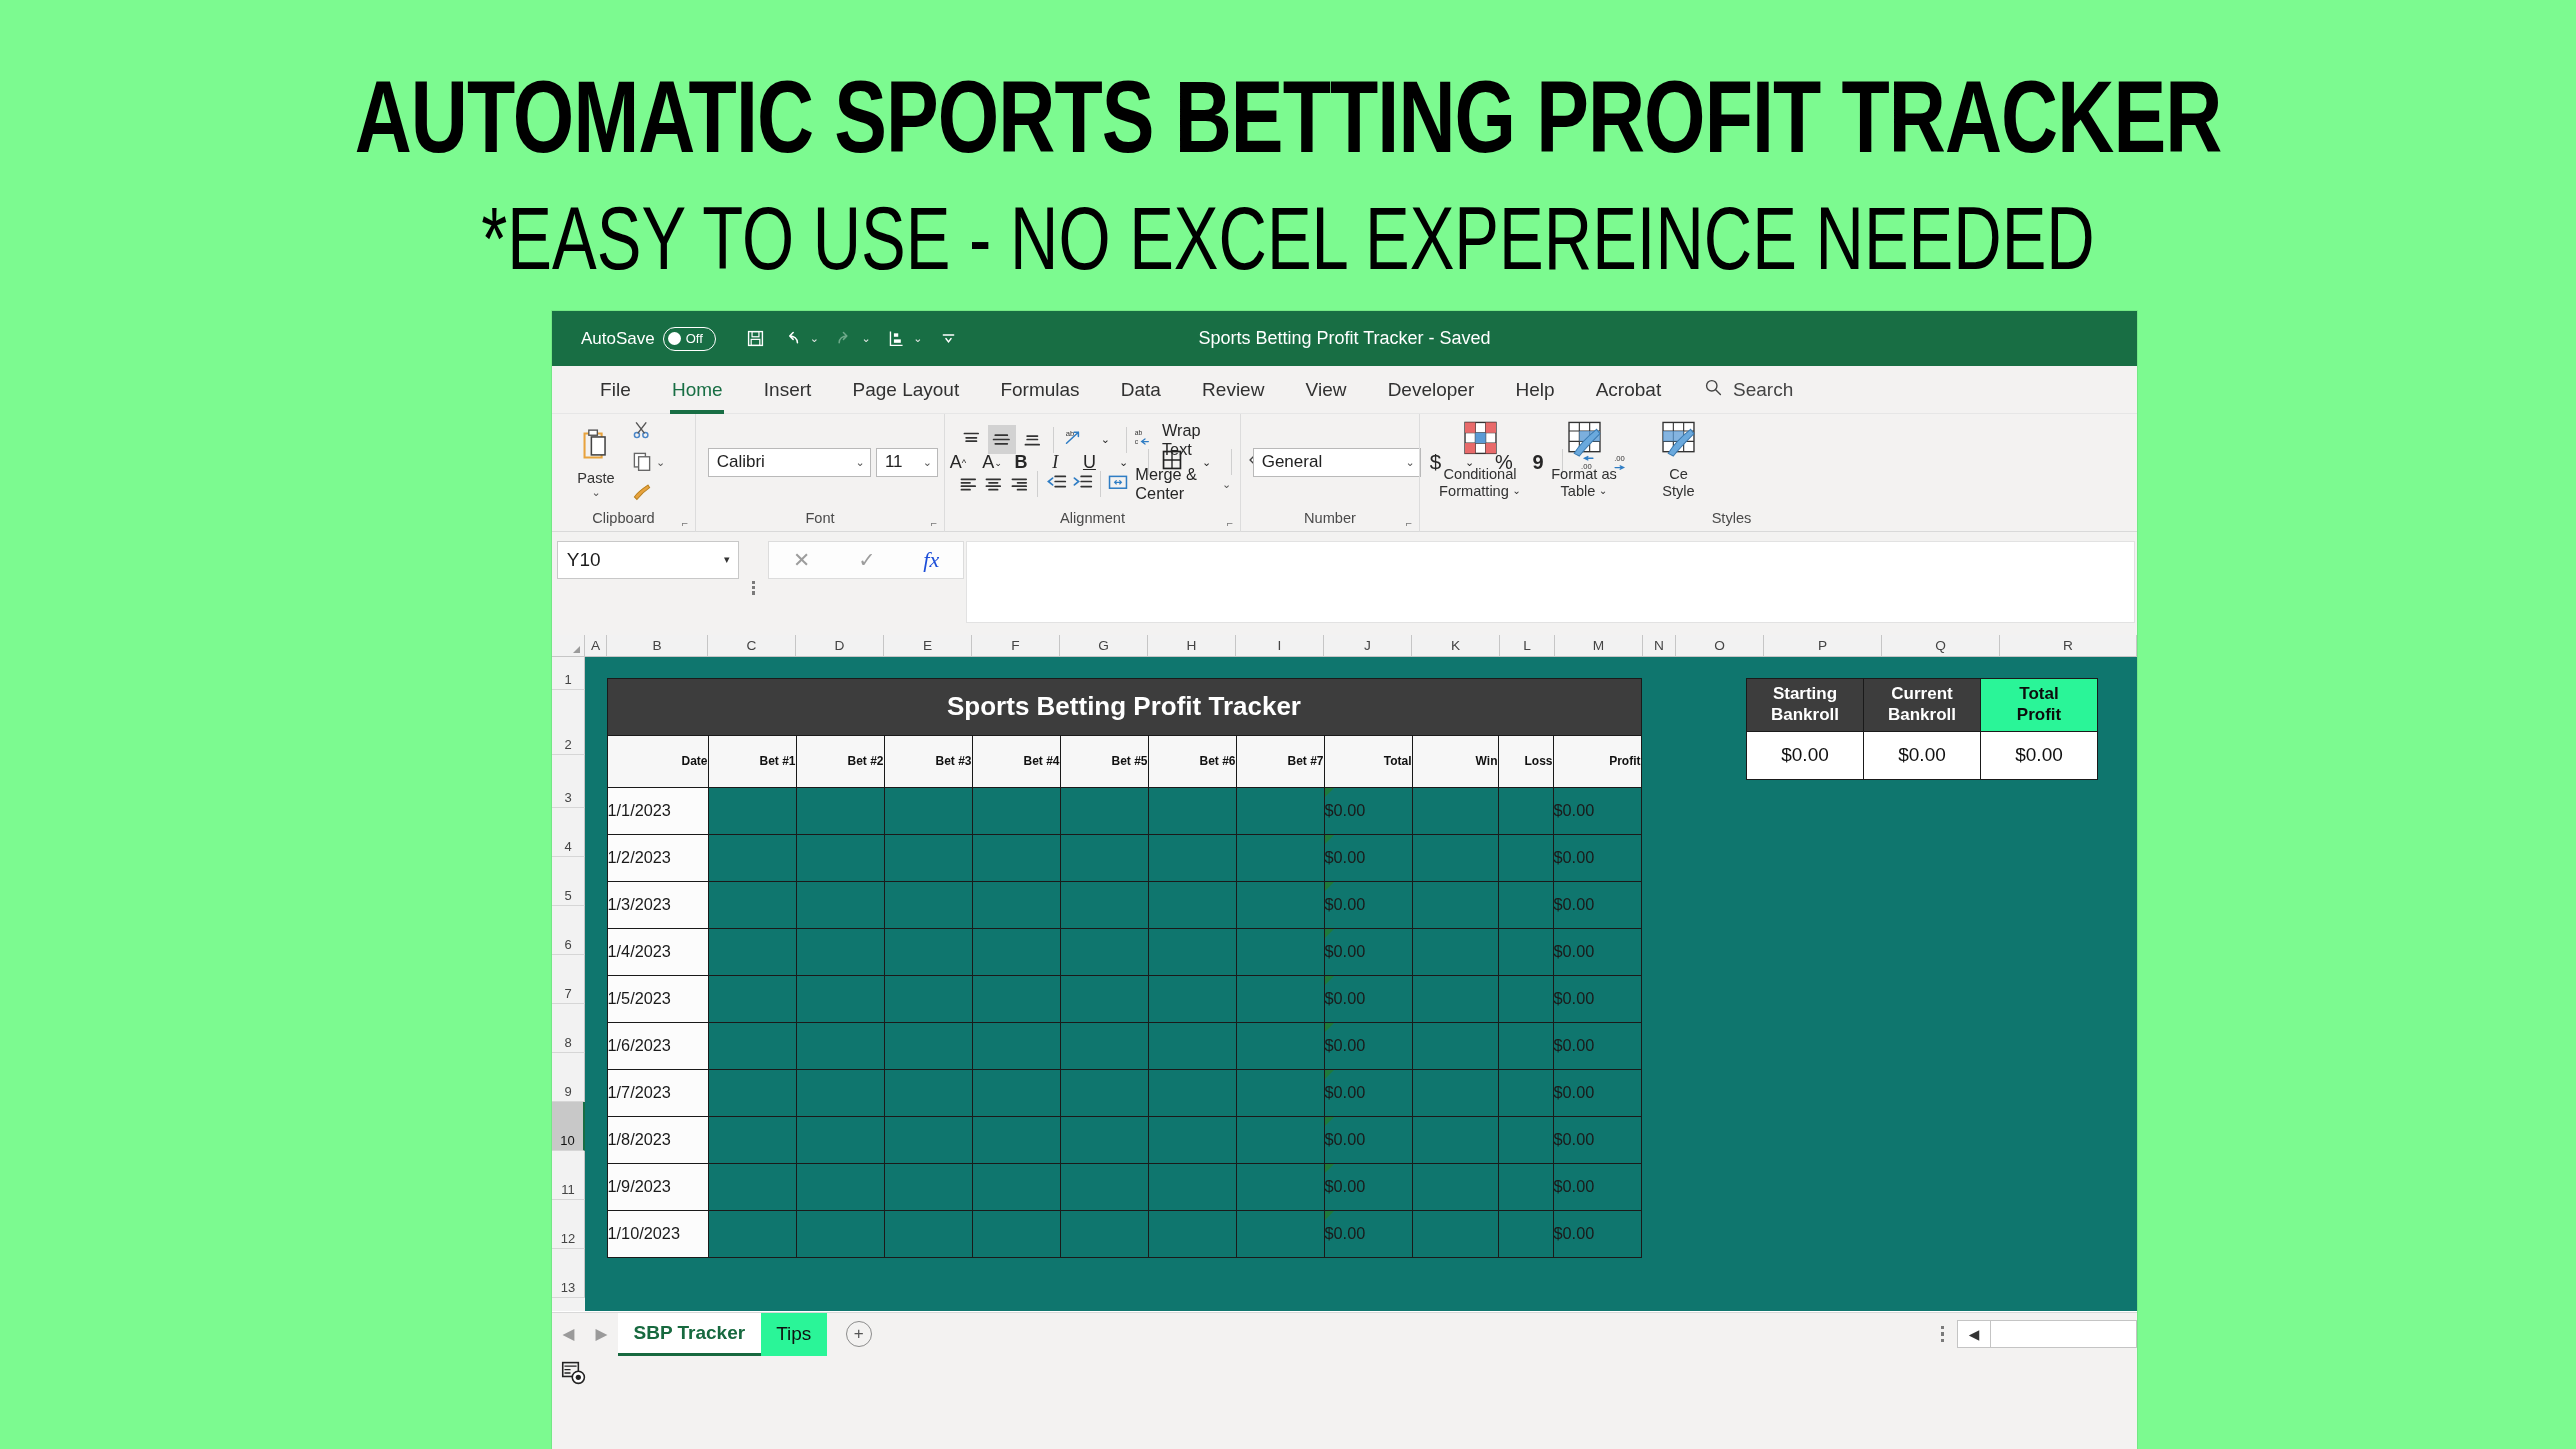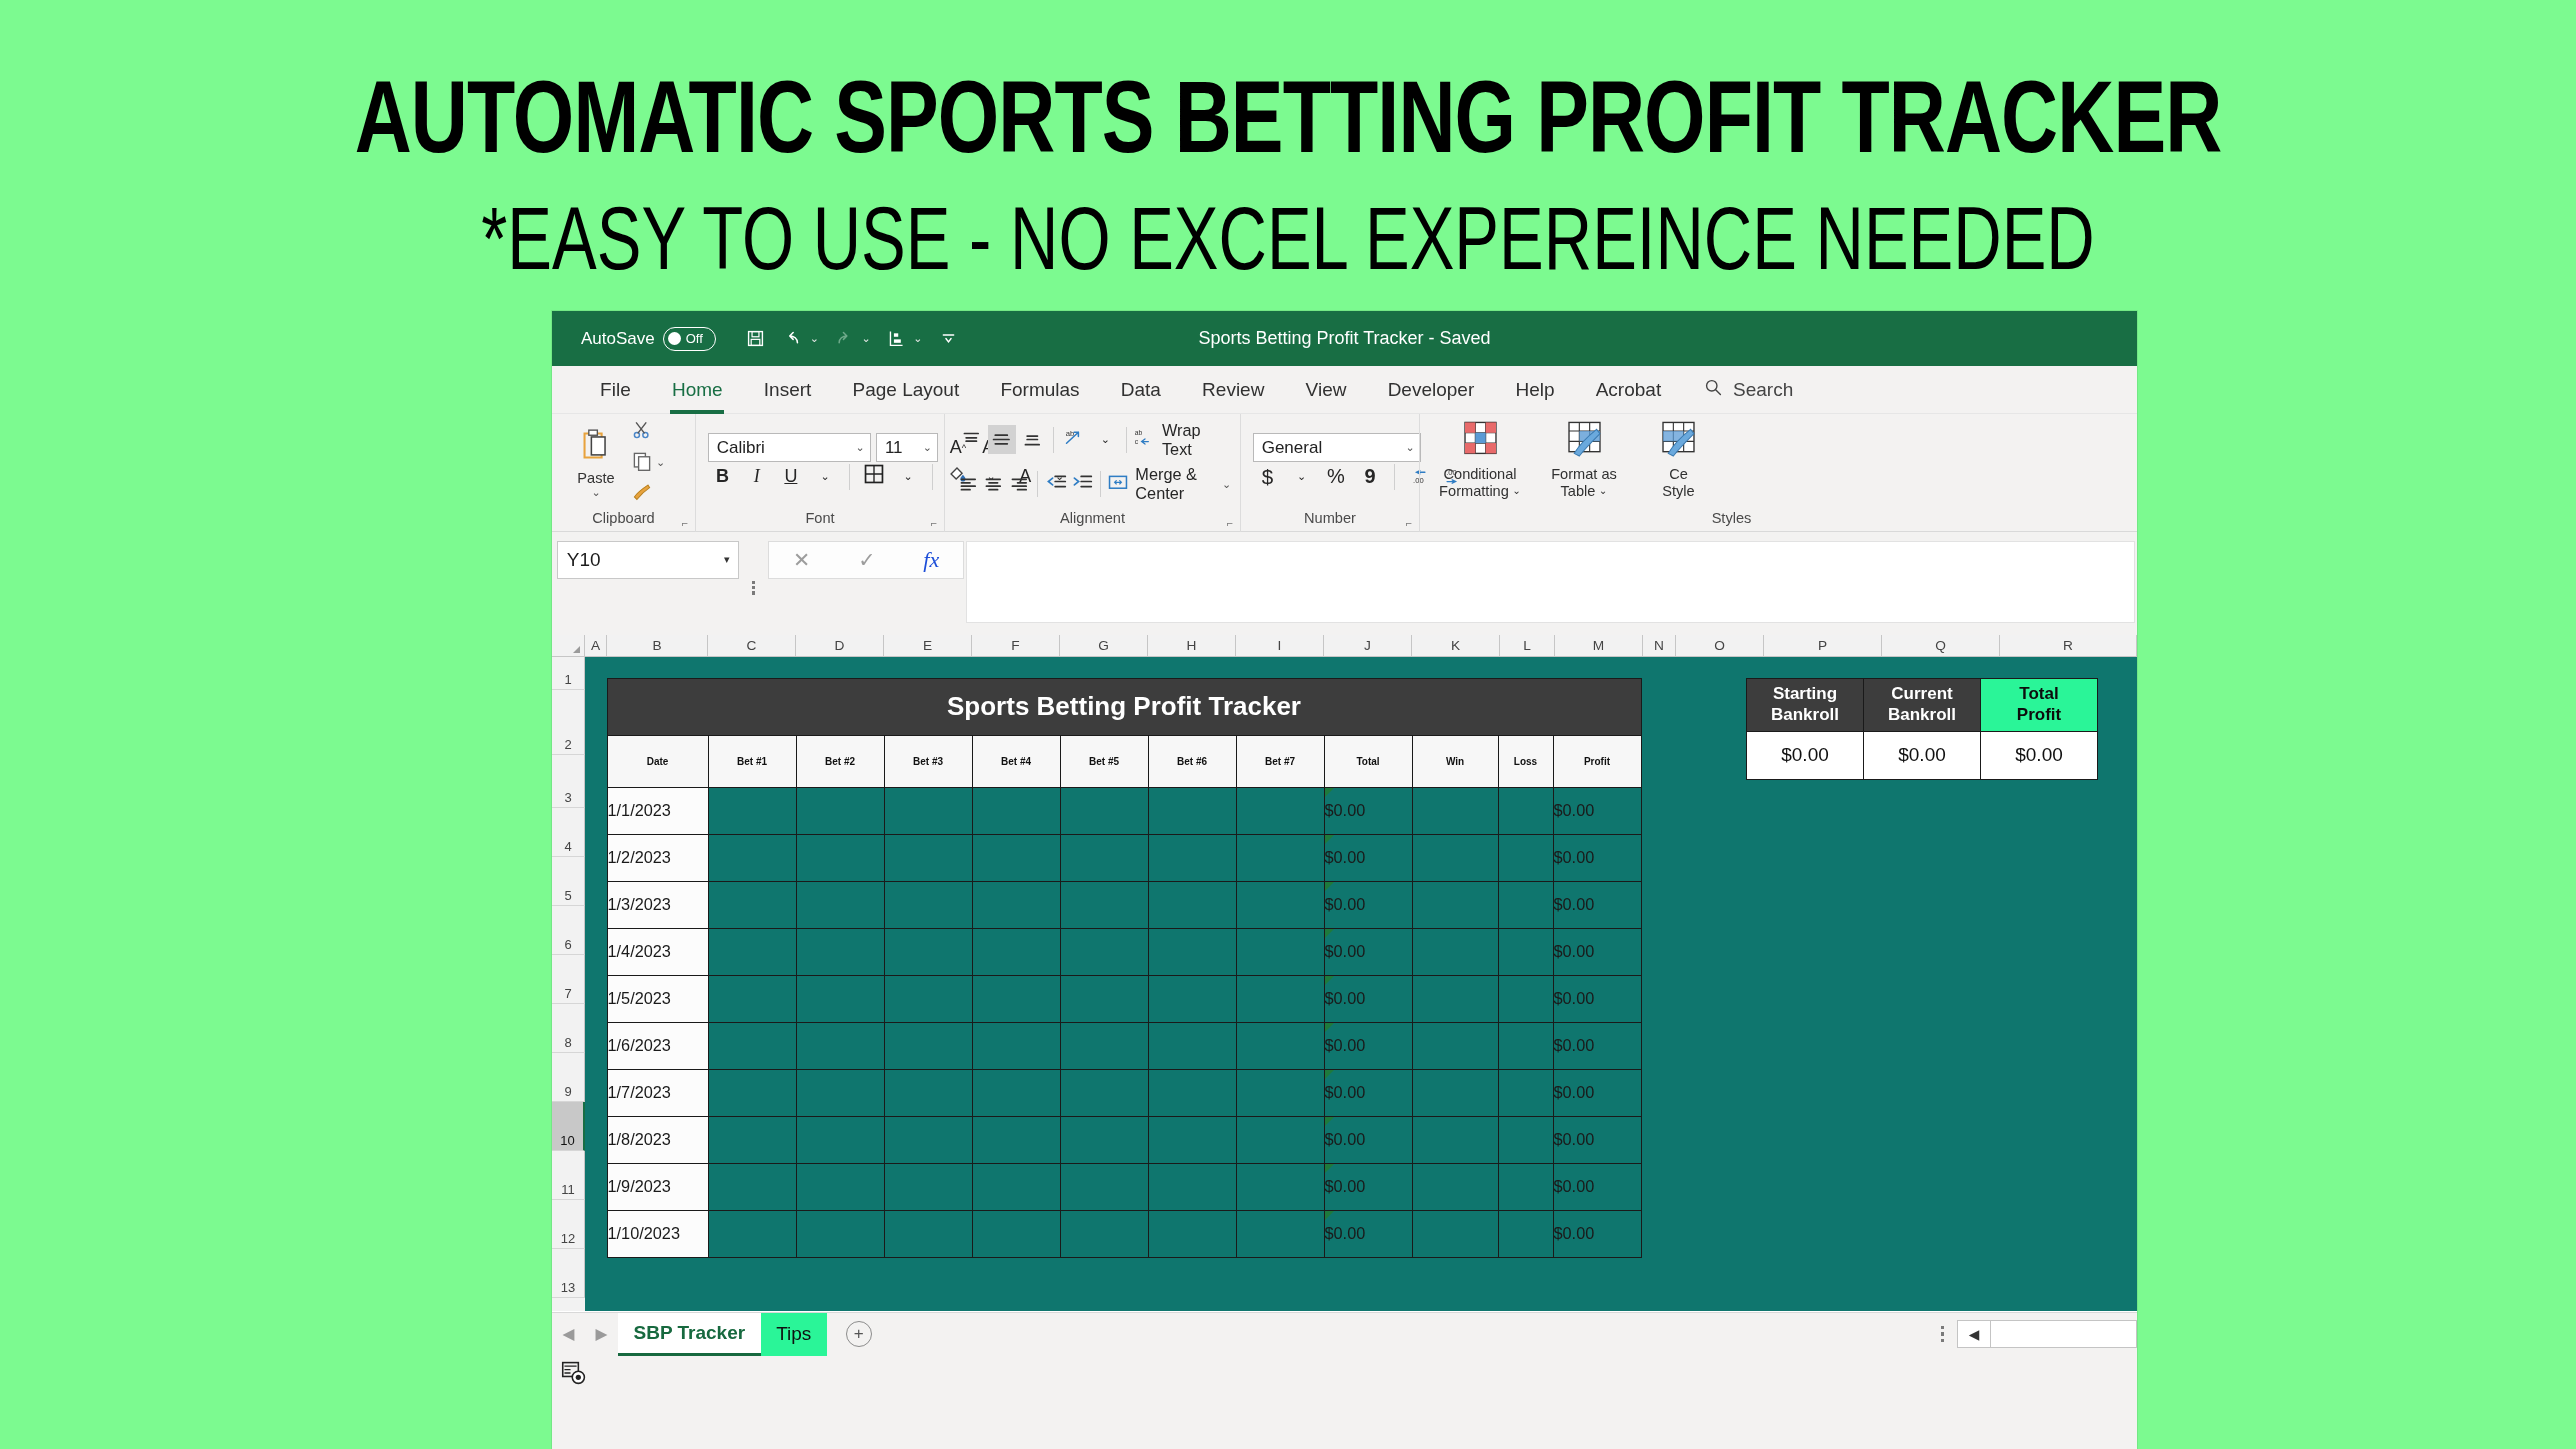--- a/index.html
+++ b/index.html
@@ -108,21 +108,21 @@
     position: absolute; right: 6.9px; bottom: 3.4px; font-size: 11px; color: #777;
   }
 
   
   .paste { display: flex; flex-direction: column; align-items: center; width: 64px; }
   .paste .lbl { font-size: 14.6px; color: #333; margin-top: 1.7px; }
   .clip-right { display: flex; flex-direction: column; gap: 1.7px; margin-left: 3.4px; }
   .clip-row { display: flex; align-items: center; gap: 2.6px; height: 29px; }
 
   
-  .fontgrp-col { display: flex; flex-direction: column; gap: 0; }
+  .fontgrp-col { display: flex; flex-direction: row; gap: 0; }
   .fontrow { display: flex; align-items: center; gap: 5.2px; }
   .combo {
     height: 29px; background: #fff; border: 0.9px solid #b9b9b9;
     display: flex; align-items: center; padding: 0 5.2px 0 7.7px;
     font-size: 17px; color: #222;
   }
   .combo .cv { flex: 1; }
   .combo .cd { font-size: 11px; color: #555; margin-left: 5.2px; }
   .fontname { width: 163px; }
   .fontsize { width: 62px; }
@@ -195,22 +195,22 @@
   .cells { flex: 1; position: relative; background: #0f766e; }
 
   
   .tracker { position: absolute; left: 21.5px; top: 20.6px; border-collapse: collapse; }
   .tracker td, .tracker th { border: 1.7px solid #1a1a1a; padding: 0; }
   .t-title {
     background: #3d3d3d; color: #fff; font-size: 26px; font-weight: 700;
     height: 57px; text-align: center;
   }
   .t-head {
-    background: #f7f7f7; color: #111; font-size: 10px; font-weight: 700;
-    height: 52px; text-align: center;
+    background: #f7f7f7; color: #111; font-size: 12px; font-weight: 700;
+    height: 52px; text-align: right;
   }
   .t-cell { height: 47px; font-size: 16.3px; color: #1a1a1a; }
   .t-date { padding-left: 11px; background: #fcfcfc; }
   .t-money { padding-left: 10.3px; position: relative; }
   .t-money.flag::before {
     content: ""; position: absolute; left: 0; top: 0;
     border-left: 9.4px solid #1e7a3c; border-bottom: 9.4px solid transparent;
   }
 
   

